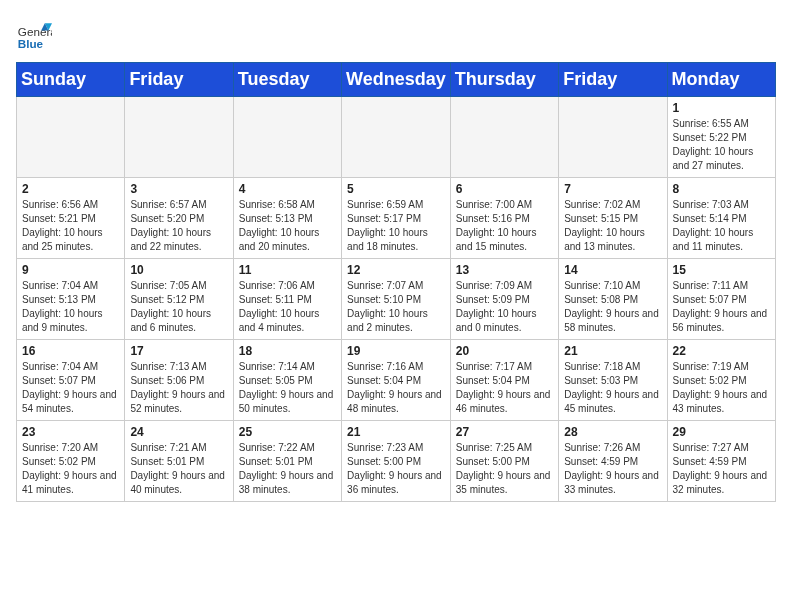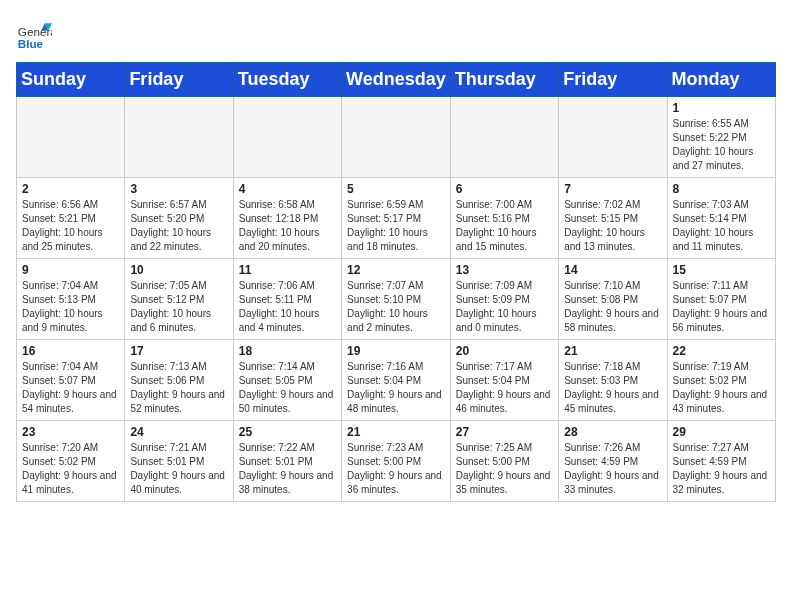--- a/index.html
+++ b/index.html
@@ -137,21 +137,21 @@
         <td>
           <span class="day-number">3</span>
           <div class="day-info">Sunrise: 6:57 AM
 Sunset: 5:20 PM
 Daylight: 10 hours
 and 22 minutes.</div>
         </td>
         <td>
           <span class="day-number">4</span>
           <div class="day-info">Sunrise: 6:58 AM
-Sunset: 12:18 PM
+Sunset: 5:13 PM
 Daylight: 10 hours
 and 20 minutes.</div>
         </td>
         <td>
           <span class="day-number">5</span>
           <div class="day-info">Sunrise: 6:59 AM
 Sunset: 5:17 PM
 Daylight: 10 hours
 and 18 minutes.</div>
         </td>

